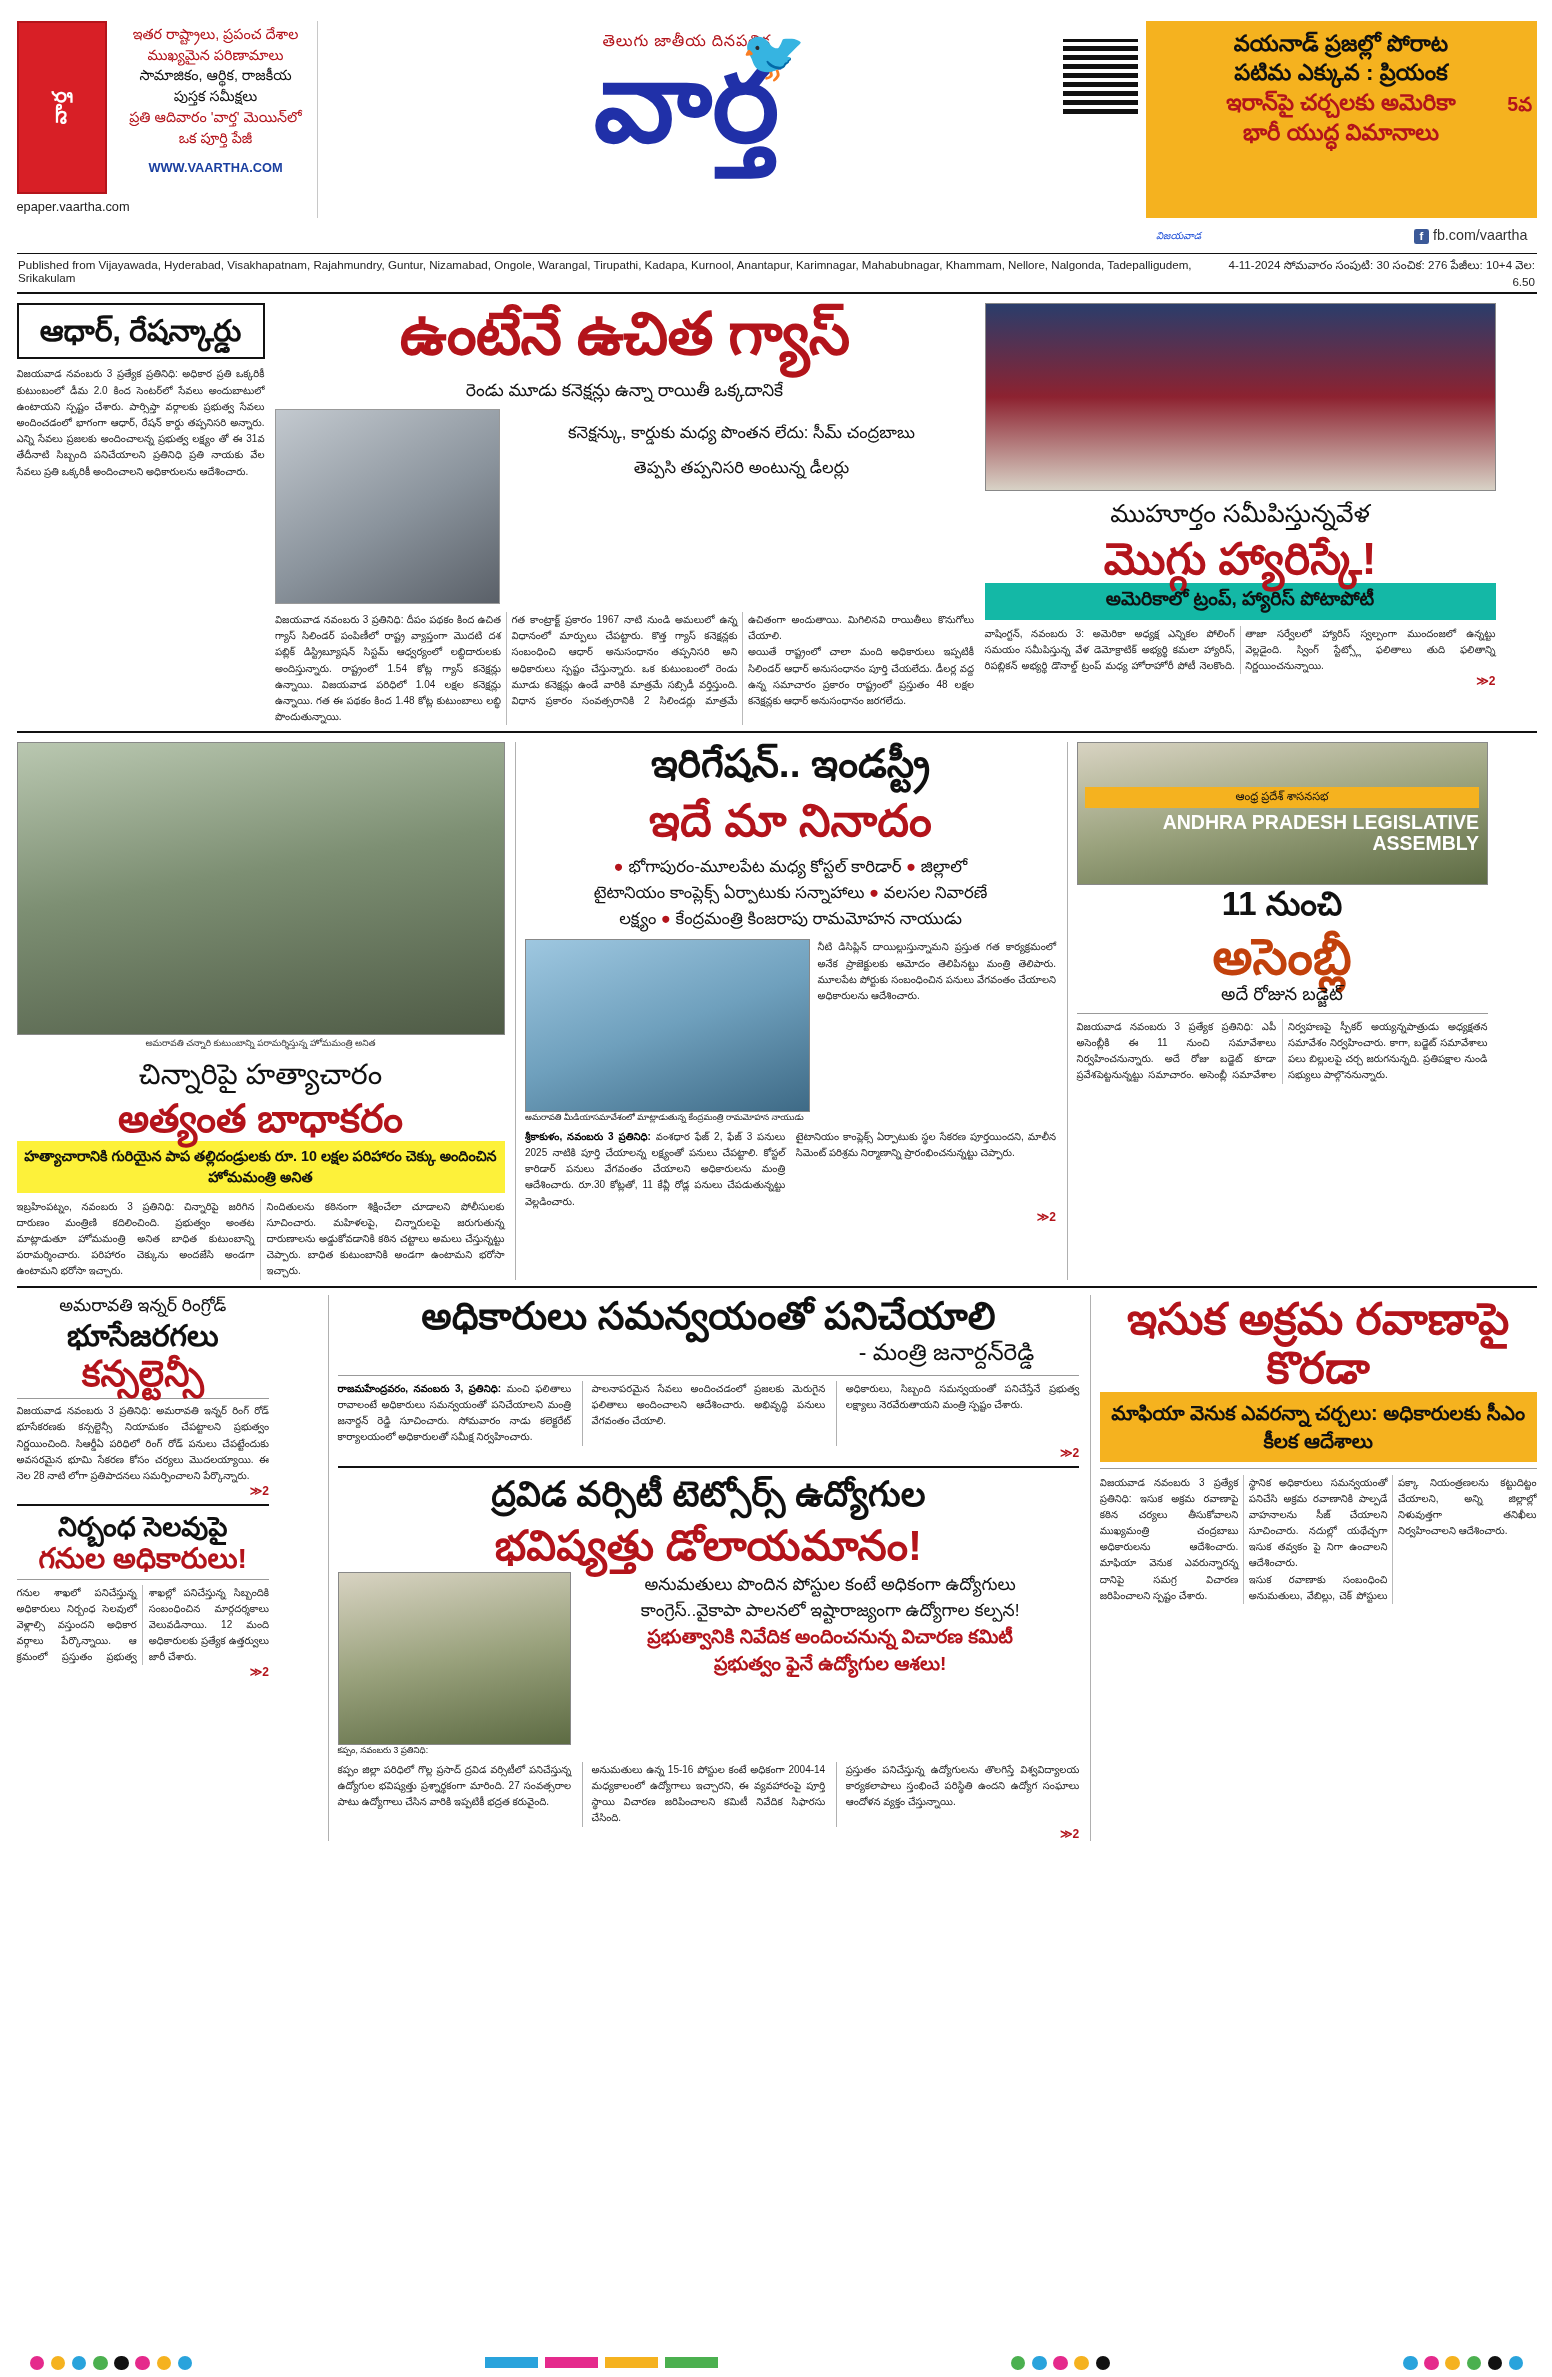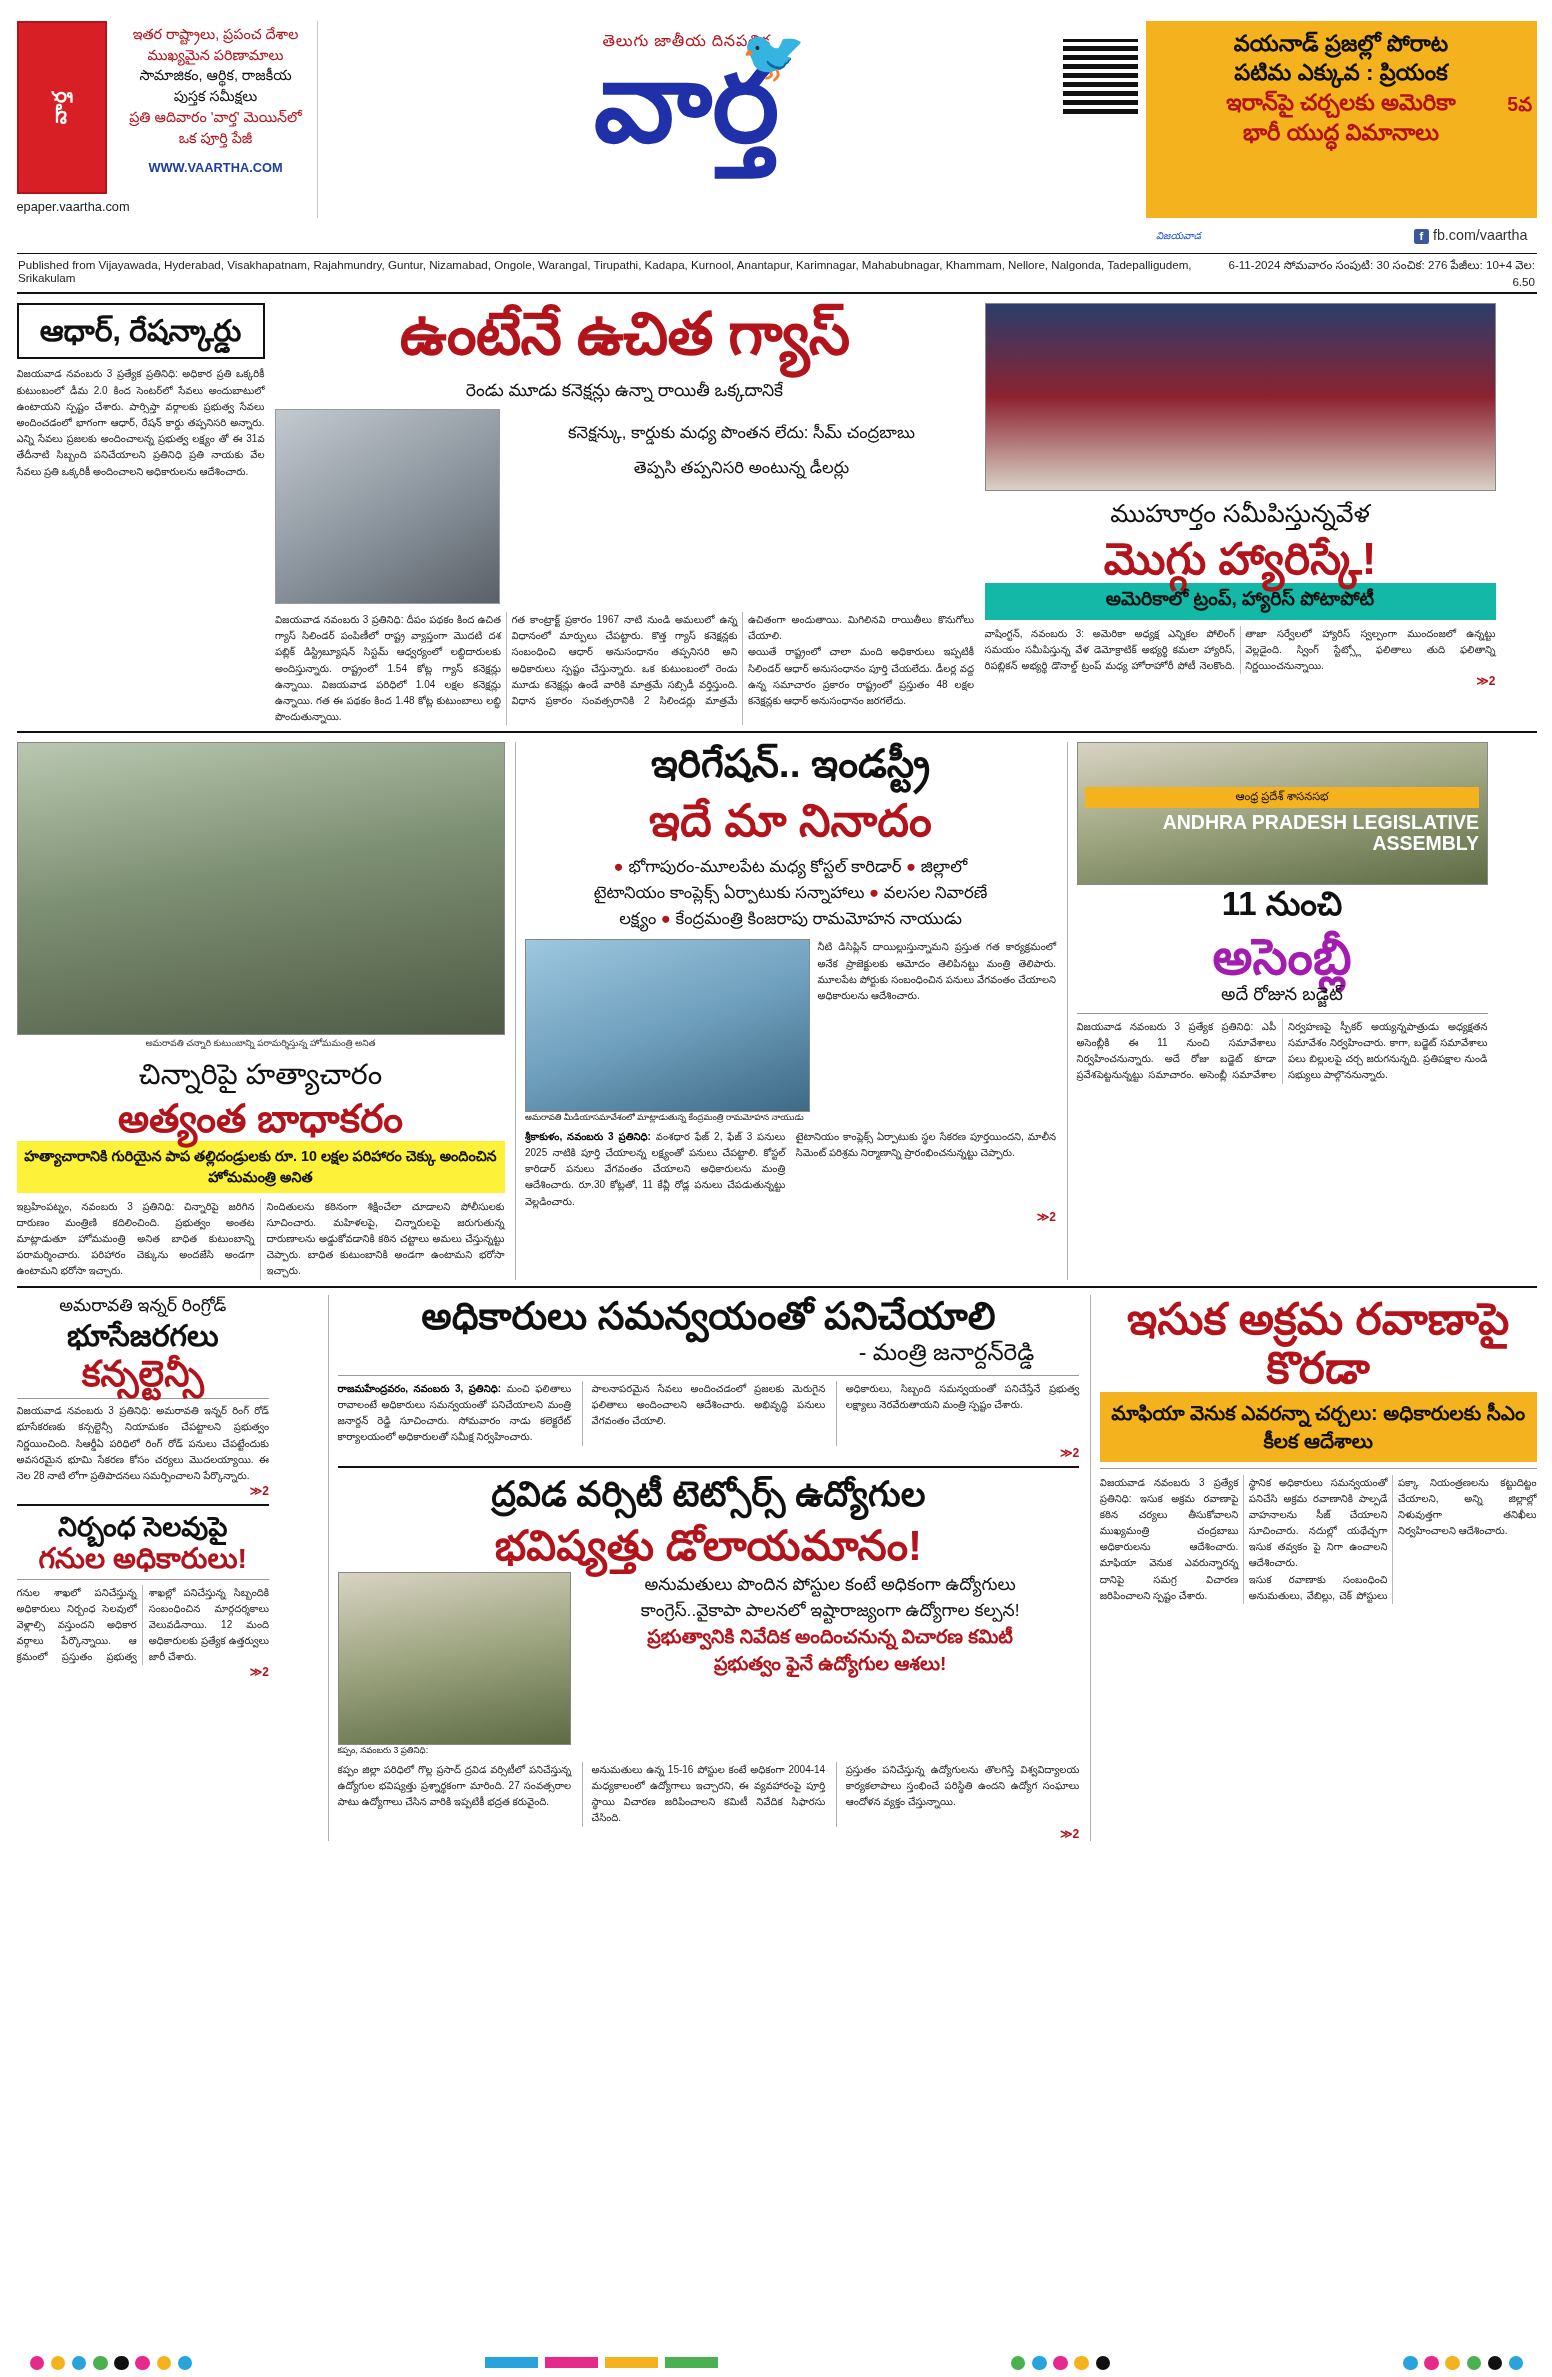--- a/index.html
+++ b/index.html
@@ -98,21 +98,21 @@
   .s2a .h1 { font-size:28.5px; text-align:center; color:#111; margin-top:4.5px; }
   .s2a .h2 { font-size:39px; font-weight:bold; text-align:center; color:#b3141b; line-height:1.1; }
   .s2a .yellowband { background:#fdf13a; font-size:14.3px; font-weight:bold; text-align:center; padding:5.3px 4.5px; line-height:1.45; color:#101010; }
   .s2b { width:541px; }
   .s2b .k1 { font-size:39px; text-align:center; color:#111; font-weight:bold; }
   .s2b .k2 { font-size:45px; text-align:center; color:#b3141b; font-weight:bold; line-height:1.12; }
   .s2b .bul { font-size:16.5px; text-align:center; line-height:1.6; color:#111; margin-top:6px; }
   .dot { color:#b3141b; }
   .s2c { width:421px; }
   .s2c .n1 { font-size:33px; text-align:center; font-weight:bold; color:#111; }
-  .s2c .n2 { font-size:50px; text-align:center; font-weight:bold; color:#a21caf; line-height:1.05; }
+  .s2c .n2 { font-size:50px; text-align:center; font-weight:bold; color:#c2410c; line-height:1.05; }
   .s2c .n3 { font-size:18px; text-align:center; color:#111; }
 
   
   .sec3 { display:flex; gap:10.5px; margin-top:7.5px; }
   .s3a { width:255px; }
   .s3a .t1 { font-size:17.3px; text-align:center; color:#111; }
   .s3a .t2 { font-size:30px; text-align:center; color:#111; font-weight:bold; line-height:1.15;}
   .s3a .t3 { font-size:36px; text-align:center; color:#b3141b; font-weight:bold; line-height:1.1;}
   .s3b { width:759px; }
   .s3b .m1 { font-size:38px; text-align:center; font-weight:bold; color:#111; line-height:1.15; }
@@ -188,21 +188,21 @@
       <div class="fb">
         <span class="fbicon">f</span>
         <span>fb.com/vaartha</span>
       </div>
     </div>
   </div>
 
   <div class="strip-line"></div>
   <div class="pubrow">
     <div>Published from Vijayawada, Hyderabad, Visakhapatnam, Rajahmundry, Guntur, Nizamabad, Ongole, Warangal, Tirupathi, Kadapa, Kurnool, Anantapur, Karimnagar, Mahabubnagar, Khammam, Nellore, Nalgonda, Tadepalligudem, Srikakulam</div>
-    <div class="right">6-11-2024 సోమవారం సంపుటి: 30 సంచిక: 276 పేజీలు: 10+4 వెల: 6.50</div>
+    <div class="right">4-11-2024 సోమవారం సంపుటి: 30 సంచిక: 276 పేజీలు: 10+4 వెల: 6.50</div>
   </div>
   <div class="rule2"></div>
 
   <div class="sec1">
 
     <div class="s1a">
       <div class="boxhead">ఆధార్,
 రేషన్కార్డు</div>
       <div class="body-txt" style="margin-top:7.5px;">విజయవాడ నవంబరు 3 ప్రత్యేక ప్రతినిధి: అధికార ప్రతి ఒక్కరికీ కుటుంబంలో డీమ 2.0 కింద సెంటర్‌లో సేవలు అందుబాటులో ఉంటాయని స్పష్టం చేశారు. పార్సిప్తా వర్గాలకు ప్రభుత్వ సేవలు అందించడంలో భాగంగా ఆధార్, రేషన్ కార్డు తప్పనిసరి అన్నారు. ఎన్ని సేవలు ప్రజలకు అందించాలన్న ప్రభుత్వ లక్ష్యం తో ఈ 31వ తేదీనాటి సిబ్బంది పనిచేయాలని ప్రతినిధి ప్రతి నాయకు వేల సేవలు ప్రతి ఒక్కరికీ అందించాలని అధికారులను ఆదేశించారు.</div>
     </div>

